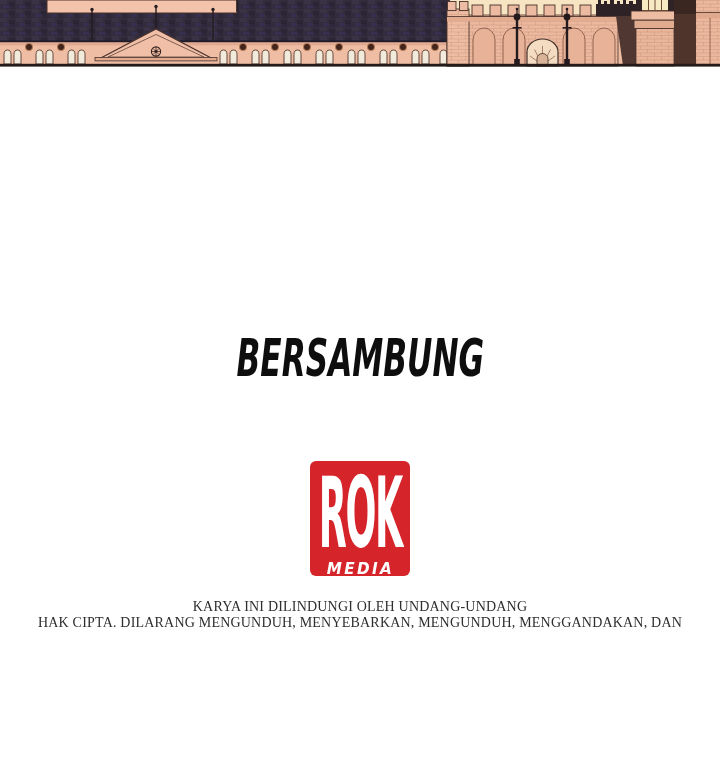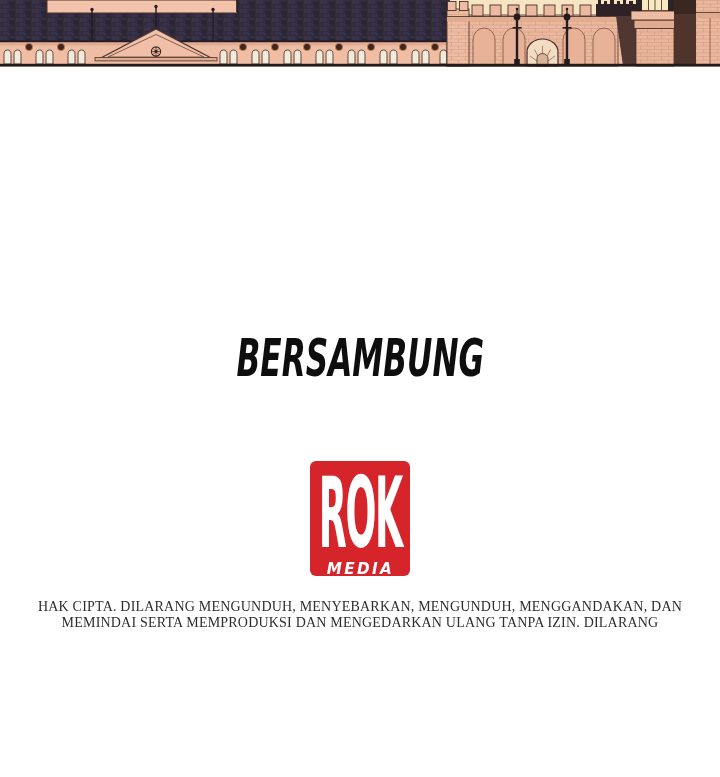--- a/index.html
+++ b/index.html
@@ -208,17 +208,17 @@
   <div class="bersambung-wrap">
     <span class="bersambung">BERSAMBUNG</span>
   </div>
 
   <div class="logo" style="background: rgb(214, 36, 43);">
     <div class="logo-rok">ROK</div>
     <div class="logo-media">MEDIA</div>
   </div>
 
   <div class="copyright">
+    <div>KARYA INI DILINDUNGI OLEH UNDANG-UNDANG</div>
     <div>HAK CIPTA. DILARANG MENGUNDUH, MENYEBARKAN, MENGUNDUH, MENGGANDAKAN, DAN</div>
-    <div>MEMINDAI SERTA MEMPRODUKSI DAN MENGEDARKAN ULANG TANPA IZIN. DILARANG</div>
   </div>
 
 </div>
 
 </body></html>

